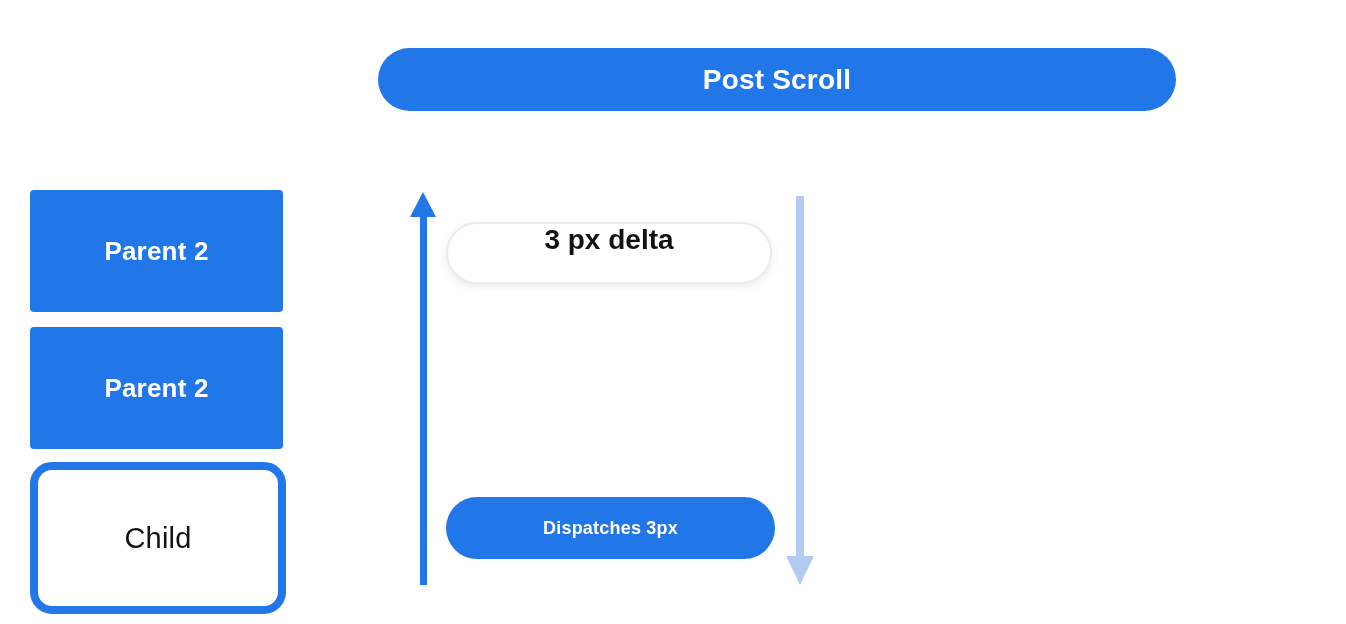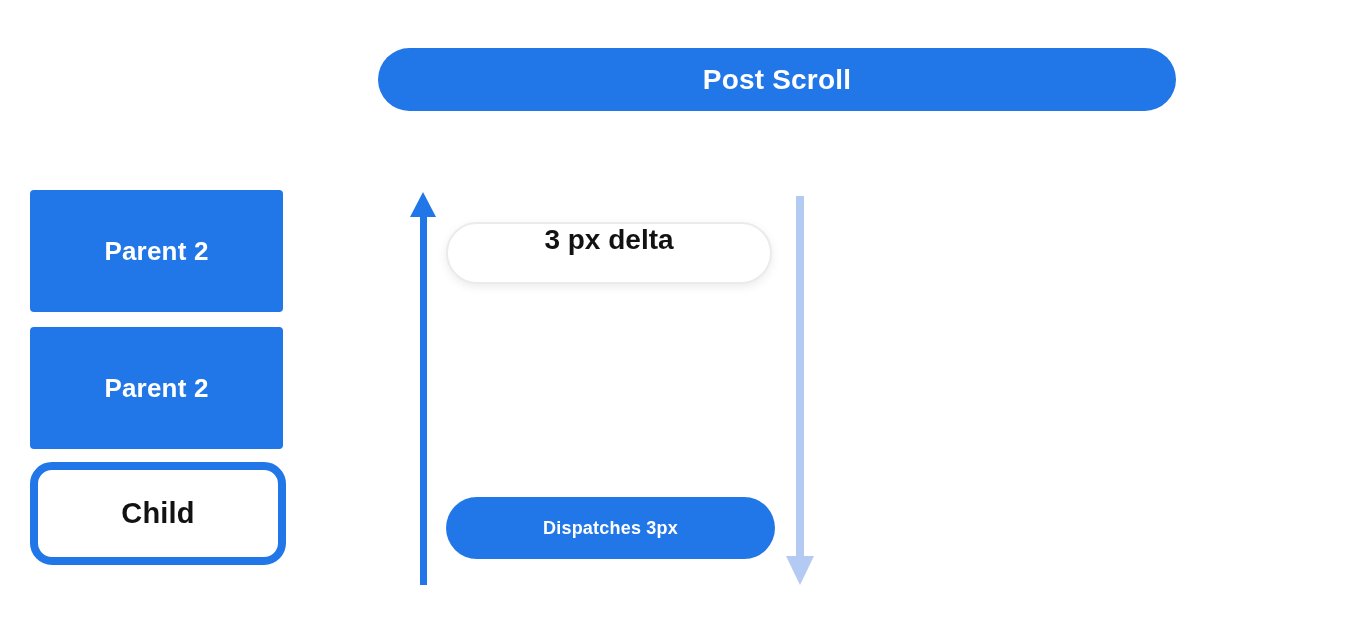--- a/index.html
+++ b/index.html
@@ -36,26 +36,26 @@
     border-radius: 4px;
     display: flex; align-items: center; justify-content: center;
     color: var(--text-light);
     font-size: 26px; font-weight: 700;
     letter-spacing: 0.2px;
   }
   .node-parent2 { top: 190px; }
   .node-parent1 { top: 327px; }
   .node-child {
     top: 462px;
-    width: 256px; height: 103px;
+    width: 256px; height: 152px;
     background: var(--background);
     border: 8px solid var(--accent-blue);
     border-radius: 22px;
     color: var(--text-dark);
-    font-weight: 700;
+    font-weight: 400;
     font-size: 29px;
   }
 
   
   .arrow-up { position: absolute; left: 410px; top: 192px; width: 27px; height: 393px; }
   .arrow-up .head {
     position: absolute; left: 0; top: 0;
     width: 0; height: 0;
     border-left: 13px solid transparent;
     border-right: 13px solid transparent;

